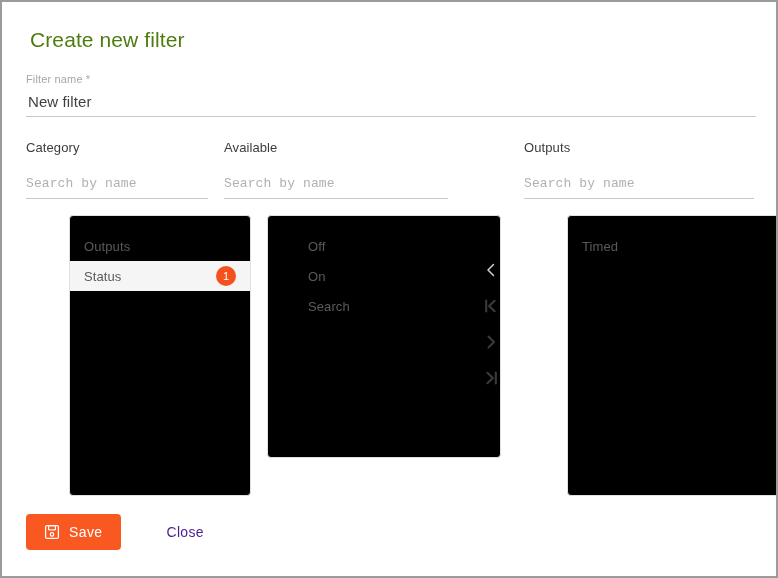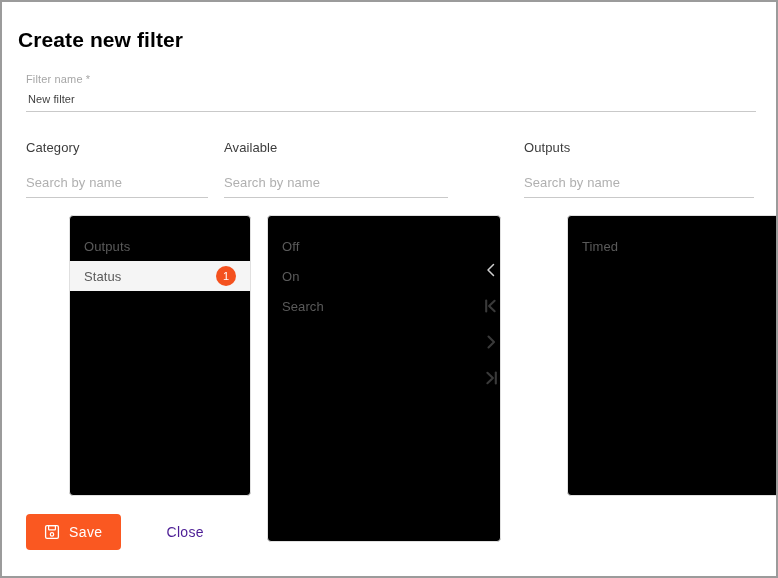--- a/index.html
+++ b/index.html
@@ -15,43 +15,43 @@
     width: 778px;
     height: 578px;
     background: #ffffff;
     border: 2px solid #9b9b9b;
     overflow: hidden;
   }
 
   
   .dialog-title {
     position: absolute;
-    left: 16px;
+    left: 28px;
     top: 26px;
     font-size: 21px;
-    color: #000000;
-    letter-spacing: 0.1px;
-    font-weight: 700;
+    color: #4d7c0f;
+    letter-spacing: 0.1px;
+    font-weight: 400;
   }
 
   
   .field-wrap {
     position: absolute;
     left: 24px;
     top: 70px;
     width: 730px;
   }
   .field-label {
     font-size: 11px;
     color: #a6a6a6;
     letter-spacing: 0.15px;
     line-height: 14px;
   }
   .field-value {
-    font-size: 11px;
+    font-size: 15px;
     color: #3f3f3f;
     padding-top: 7px;
     padding-bottom: 6px;
     letter-spacing: 0.1px;
     border: none;
     outline: none;
     background: transparent;
     width: 100%;
     font-family: "Liberation Sans", sans-serif;
     display: block;
@@ -80,21 +80,21 @@
   .search-box {
     width: 100%;
   }
   .search-input {
     width: 100%;
     border: none;
     outline: none;
     background: transparent;
     font-size: 13px;
     color: #ef4444;
-    font-family: Liberation Sans, sans-serif;
+    font-family: Liberation Mono, monospace;
     padding: 0 0 7px 0;
     letter-spacing: 0.1px;
   }
   .search-input::placeholder { color: #b0b0b0; }
   .search-underline {
     height: 1px;
     background: #c9c9c9;
     width: 100%;
   }
 
@@ -102,21 +102,21 @@
   .panel {
     position: absolute;
     top: 213px;
     background: #000000;
     border: 1px solid #e0e0e0;
     border-radius: 4px;
     overflow: hidden;
     margin-left: 43px;
   }
   .panel-category { left: 24px;  width: 182px; height: 281px; }
-  .panel-available { left: 222px; width: 234px; height: 327px; }
+  .panel-available { left: 222px; width: 234px; height: 243px; padding-left: 26px; }
   .panel-selected { left: 522px; width: 230px; height: 281px; }
 
   .list-item {
     position: relative;
     display: flex;
     align-items: center;
     justify-content: space-between;
     height: 30px;
     padding: 0 14px 0 14px;
     font-size: 13px;

